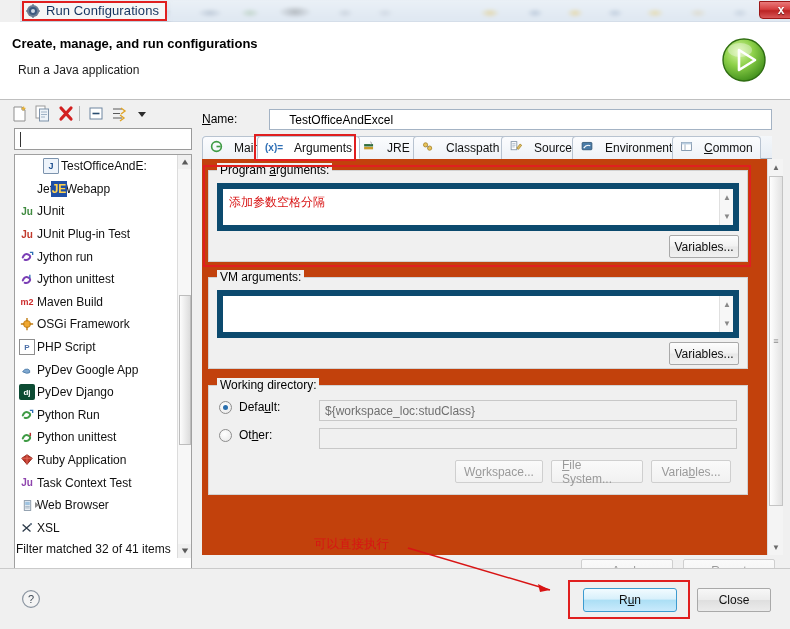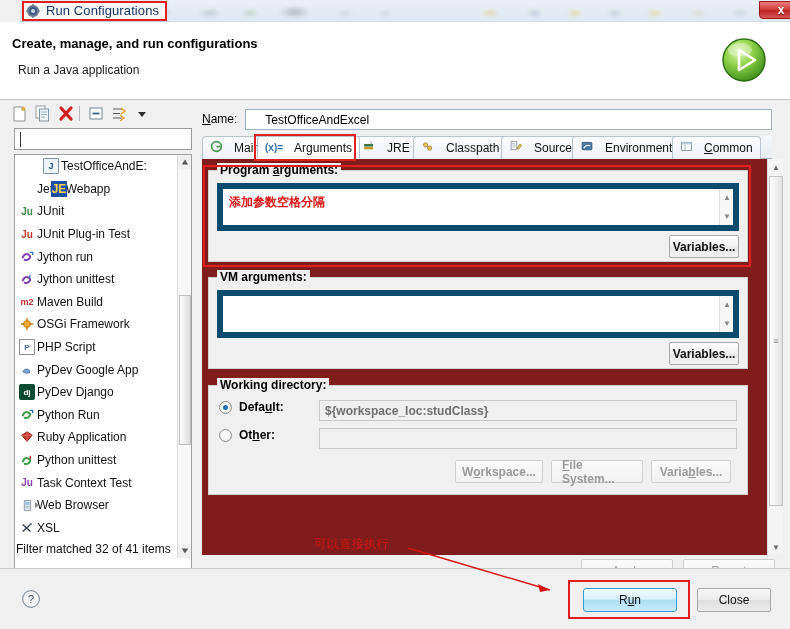--- a/index.html
+++ b/index.html
@@ -176,21 +176,21 @@
     position: absolute; left: 9px; top: 441px; width: 180px;
     font-size: 12px; color: #111;
   }
 
   
   .rightpanel {
     position: absolute; left: 202px; top: 0; width: 581px; height: 466px;
   }
   .name-row {
     position: absolute; left: 0; top: 7px; width: 570px; height: 22px;
-    display: flex; align-items: center;
+    display: flex; align-items: center; gap: 24px;
   }
   .name-label { font-size: 12px; margin-right: 8px; }
   .name-label u { text-decoration: underline; }
   .name-field {
     flex: 1; height: 21px; background: #fff;
     border: 1px solid #a4b3c4;
     padding: 2px 19px; font-size: 12px; line-height: 16px;
   }
 
   .tabbar {
@@ -214,23 +214,22 @@
     border-bottom: 1px solid #fff;
     z-index: 3;
   }
   .tab u { text-decoration: underline; }
   .tab-hl {
     position: absolute; border: 2px solid #e01f1f; z-index: 9; pointer-events: none;
   }
 
   .tabcontent {
     position: absolute; left: 0; top: 58px; width: 570px; height: 396px;
-    background: #7f1d1d;
+    background: #c2410c;
     overflow: hidden;
-    font-weight: bold;
   }
 
   .group {
     position: absolute; left: 6px; width: 540px;
     border: 1px solid #d2d2d2;
     background: #f0f0f0;
   }
   .group-title {
     position: absolute; left: 8px; top: -8px;
     background: #f0f0f0; padding: 0 3px;
@@ -528,36 +527,36 @@
               <svg viewBox="0 0 16 16" width="15" height="15">
                 <path d="M3 9 q2-5 6-3 q3 1.5 1 4 q-2 2.5-5 1.5" fill="none" stroke="#3f9b45" stroke-width="2.2" stroke-linecap="round"></path>
                 <path d="M10.5 3.5 h3 v3" fill="none" stroke="#2f6fb5" stroke-width="1.4"></path>
               </svg>
             </span>
             <span>Python Run</span>
           </div>
 
           <div class="tree-row">
             <span class="ti">
+              <svg viewBox="0 0 16 16" width="15" height="15">
+                <path d="M3 9 q2-5 6-3 q3 1.5 1 4 q-2 2.5-5 1.5" fill="none" stroke="#3f9b45" stroke-width="2.2" stroke-linecap="round"></path>
+                <path d="M11 3 v3.5" stroke="#b53030" stroke-width="1.6"></path>
+              </svg>
+            </span>
+            <span>Python unittest</span>
+          </div>
+
+          <div class="tree-row">
+            <span class="ti">
               <svg viewBox="0 0 16 16" width="14" height="14">
                 <path d="M8 2 L14 6 L8 13 L2 6 Z" fill="#c0392b" stroke="#8a1f14"></path>
                 <path d="M8 2 L8 13 M2 6 L14 6" stroke="#e8786a" stroke-width=".8"></path>
               </svg>
             </span>
             <span>Ruby Application</span>
-          </div>
-
-          <div class="tree-row">
-            <span class="ti">
-              <svg viewBox="0 0 16 16" width="15" height="15">
-                <path d="M3 9 q2-5 6-3 q3 1.5 1 4 q-2 2.5-5 1.5" fill="none" stroke="#3f9b45" stroke-width="2.2" stroke-linecap="round"></path>
-                <path d="M11 3 v3.5" stroke="#b53030" stroke-width="1.6"></path>
-              </svg>
-            </span>
-            <span>Python unittest</span>
           </div>
 
           <div class="tree-row">
             <span class="ti" style="color:#8e44ad;font-size:10px;">Ju</span>
             <span>Task Context Test</span>
           </div>
 
           <div class="tree-row">
             <span class="tree-expander" style="top:8px;"></span>
             <span class="ti">

